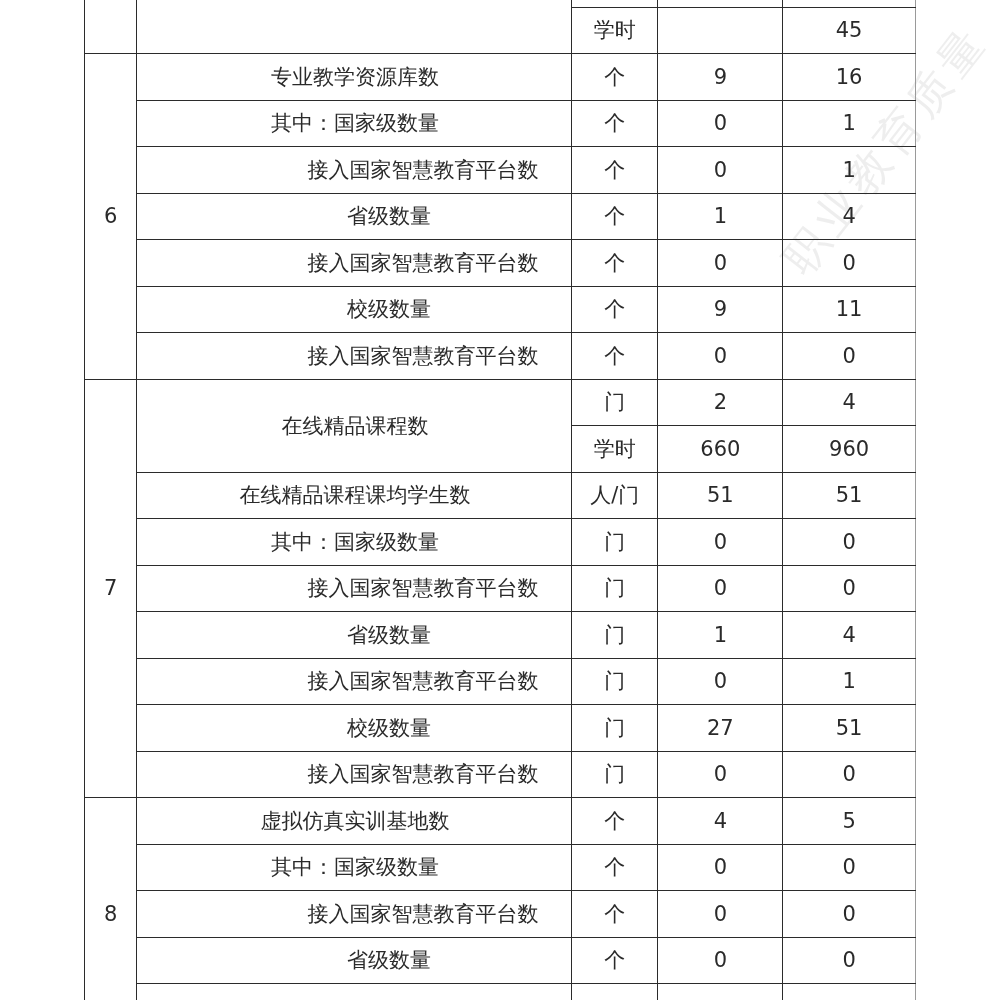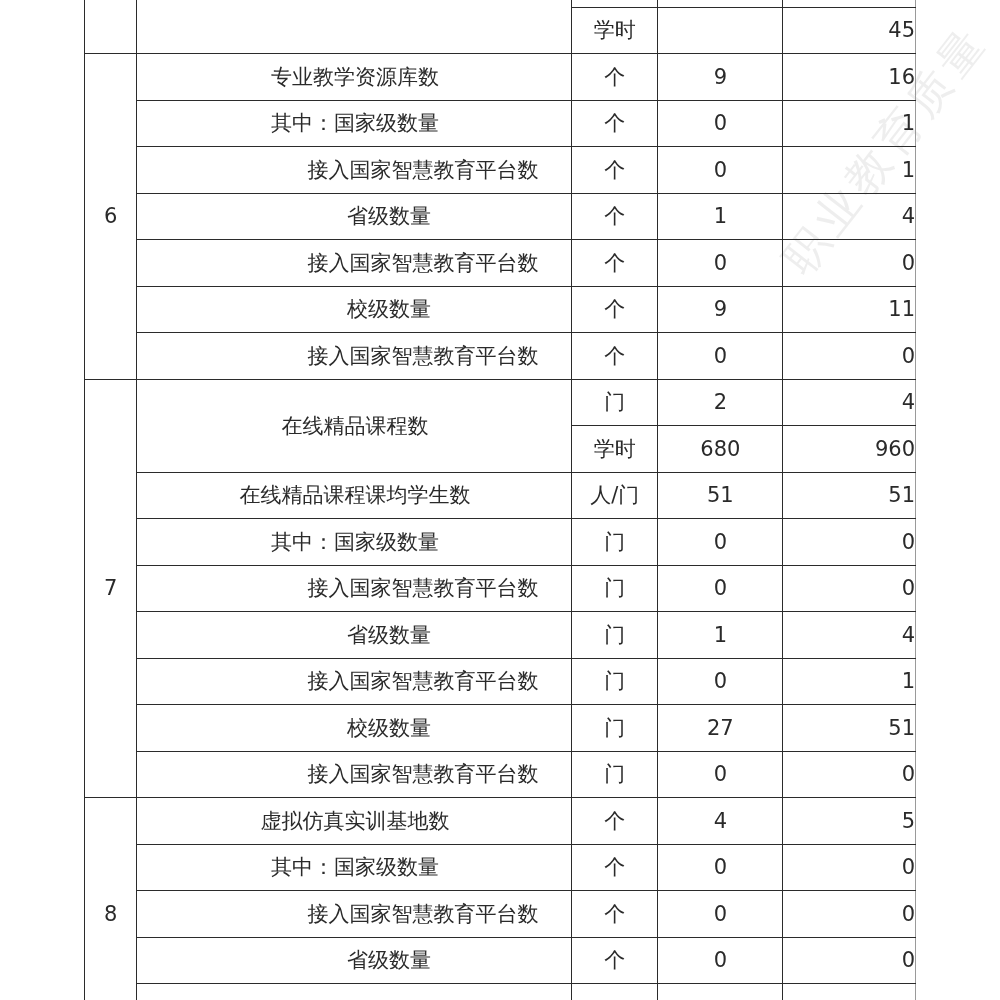--- a/index.html
+++ b/index.html
@@ -18,21 +18,21 @@
   table.stats td {
     border: 1.6px solid #2b2b2b;
     height: 45.5px; padding: 0; font-size: 21px;
     white-space: nowrap; overflow: hidden;
   }
   table.stats td.last-col { border-right: 1.4px solid #9a9a9a; }
   .c-no { width: 52px; text-align: center; }
   .c-item { width: 432px; text-align: center; }
   .c-unit { width: 86px; text-align: center; }
   .c-v1 { width: 124px; text-align: center; }
-  .c-v2 { width: 132px; text-align: right; }
+  .c-v2 { width: 132px; text-align: center; }
   .ind-0 { padding-left: 2px !important; }
   .ind-1 { padding-left: 70px !important; }
   .ind-2 { padding-left: 138px !important; margin-top: 48px; }
   .watermark {
     position: absolute; left: 770px; top: 250px;
     font-size: 44px; color: rgba(120,120,120,0.13);
     transform: rotate(-52deg); transform-origin: left top;
     font-family: "DejaVu Serif", serif; letter-spacing: 6px;
     white-space: nowrap; pointer-events: none;
   }
@@ -110,21 +110,21 @@
         </tr>
         <tr>
           <td class="c-no" rowspan="9">7</td>
           <td class="c-item ind-0" rowspan="2">在线精品课程数</td>
           <td class="c-unit">门</td>
           <td class="c-v1">2</td>
           <td class="c-v2 last-col">4</td>
         </tr>
         <tr>
           <td class="c-unit">学时</td>
-          <td class="c-v1">680</td>
+          <td class="c-v1">660</td>
           <td class="c-v2 last-col">960</td>
         </tr>
         <tr>
           <td class="c-item ind-0">在线精品课程课均学生数</td>
           <td class="c-unit">人/门</td>
           <td class="c-v1">51</td>
           <td class="c-v2 last-col">51</td>
         </tr>
         <tr>
           <td class="c-item ind-0">其中：国家级数量</td>

